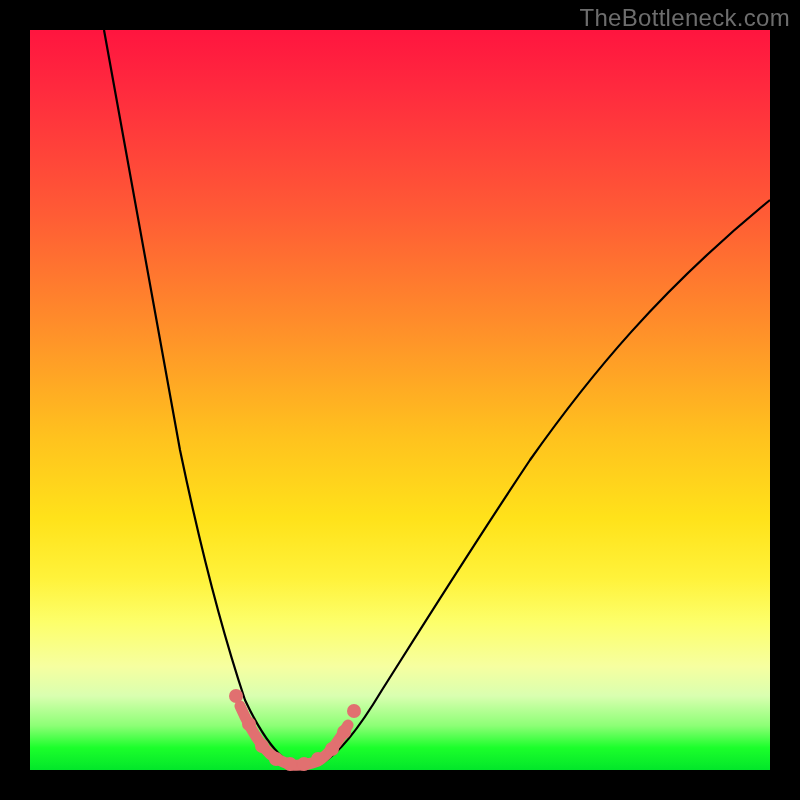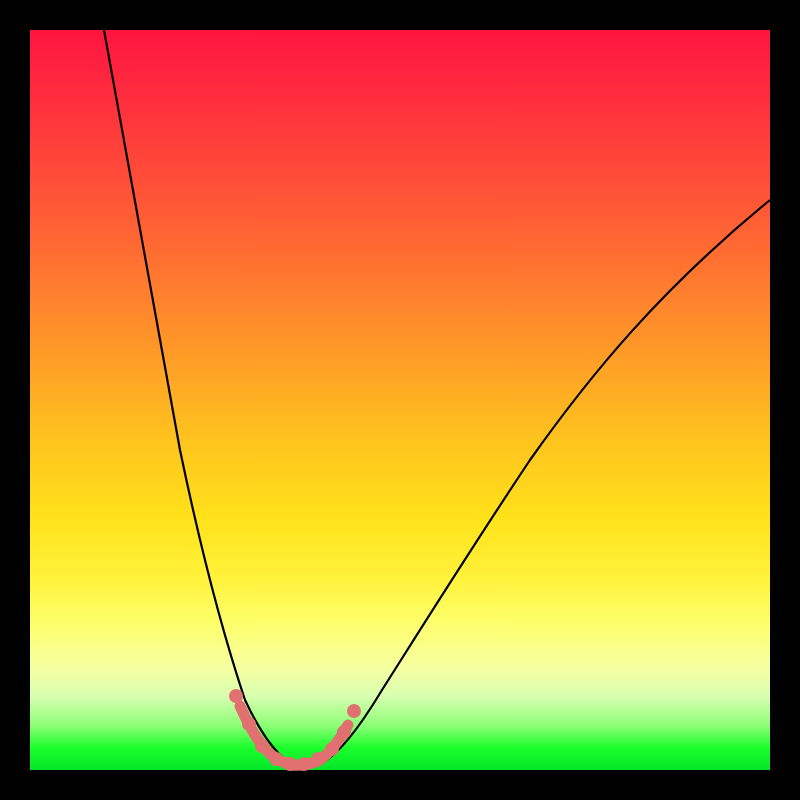--- a/index.html
+++ b/index.html
@@ -91,14 +91,15 @@
       <circle cx="260" cy="734" r="7" fill="#e17070"></circle>
       <circle cx="274" cy="734" r="7" fill="#e17070"></circle>
       <circle cx="288" cy="729" r="7" fill="#e17070"></circle>
       <circle cx="302" cy="719" r="7" fill="#e17070"></circle>
       <circle cx="314" cy="702" r="7" fill="#e17070"></circle>
       <circle cx="324" cy="681" r="7" fill="#e17070"></circle>
     </svg>
 
   </div>
 
+  <div class="watermark">TheBottleneck.com</div>
 
 </div>
 
 </body></html>

